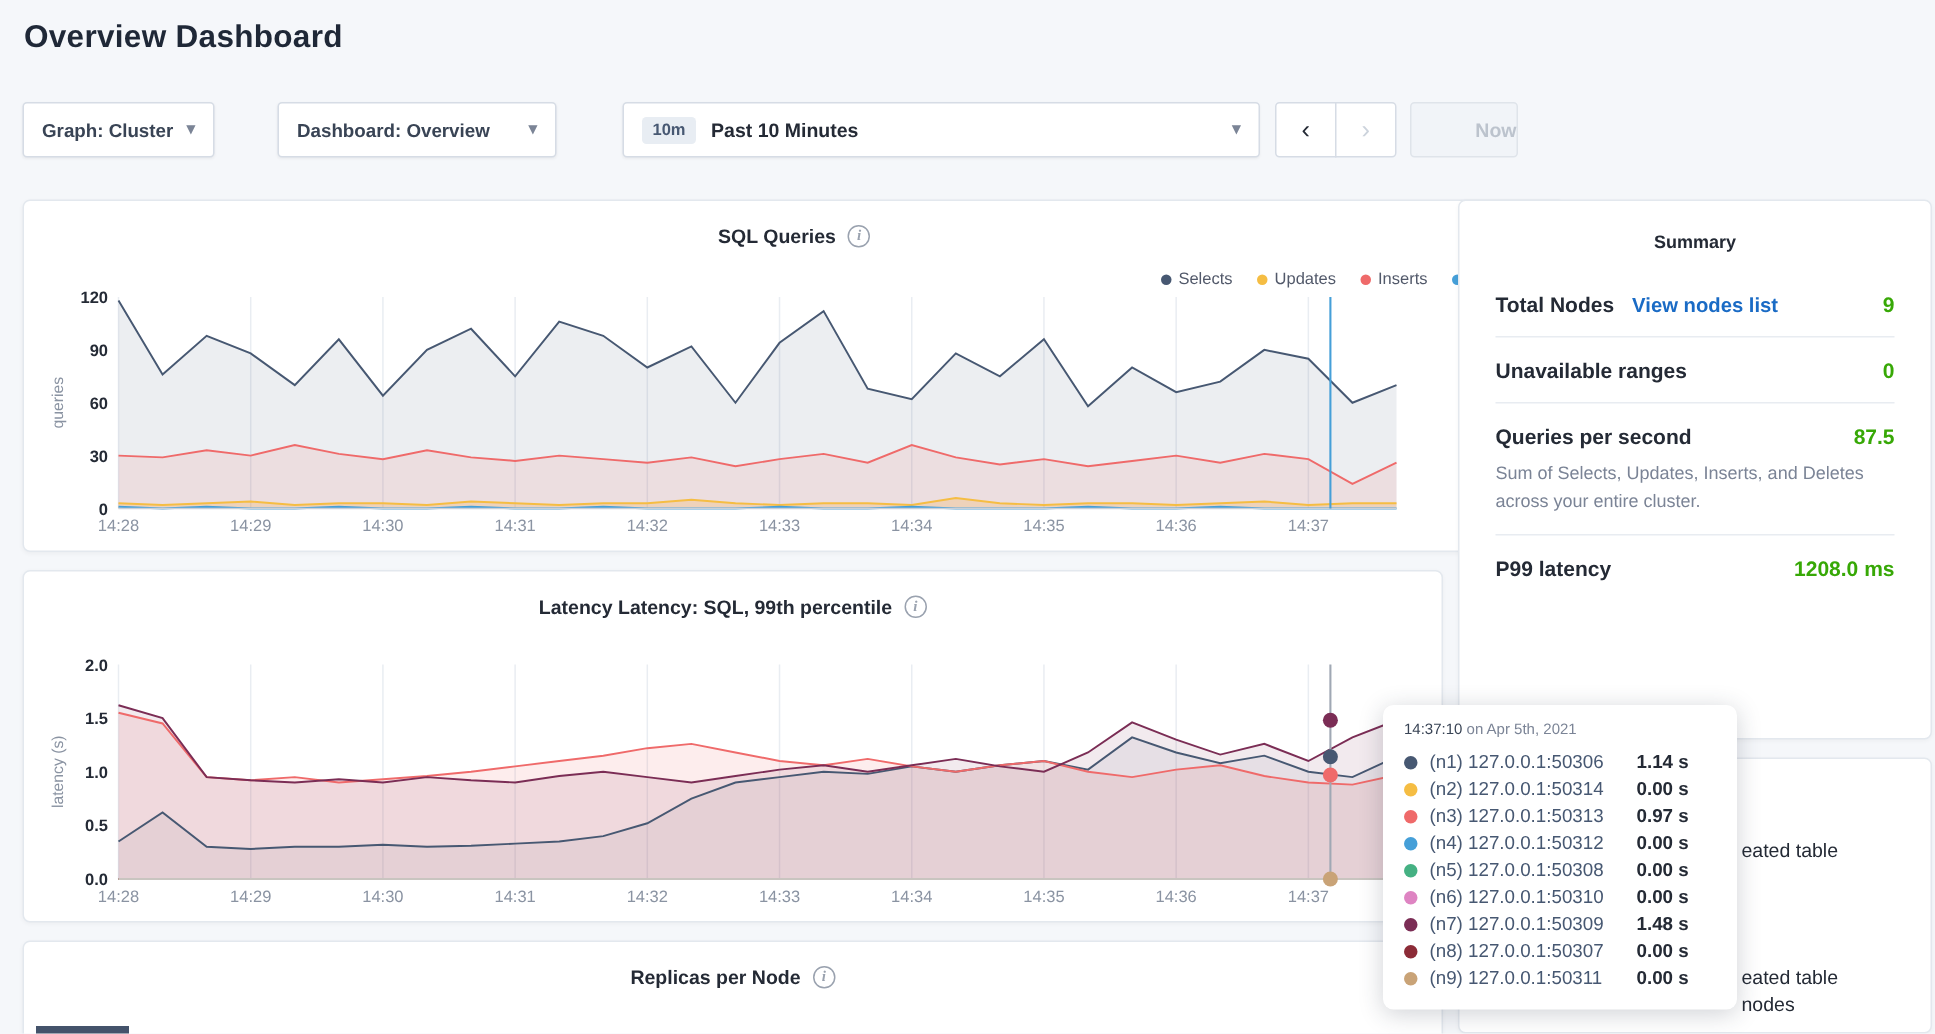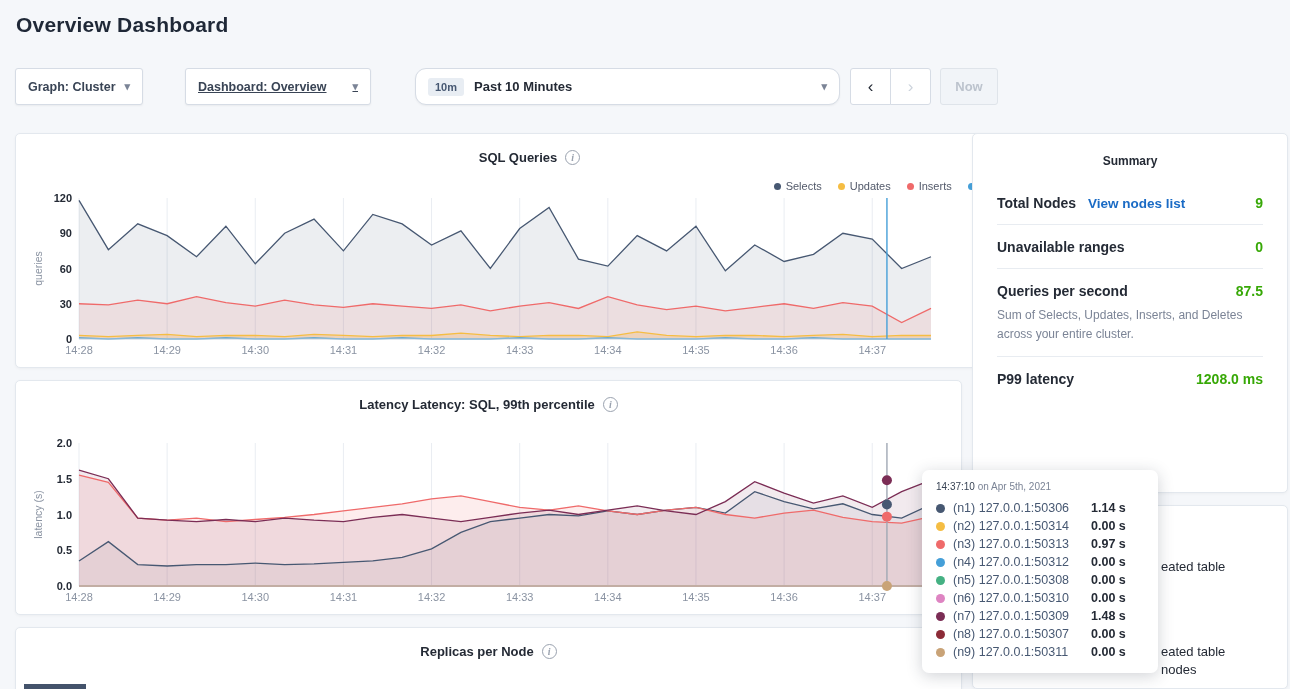--- a/index.html
+++ b/index.html
@@ -1,32 +1,32 @@
 <!DOCTYPE html>
 <html><head>
 <meta charset="utf-8">
 <style>
   *{box-sizing:border-box;margin:0;padding:0;}
   html,body{width:1290px;height:689px;}
   body{position:relative;overflow:hidden;background:#f5f7fa;font-family:"Liberation Sans",sans-serif;color:#242a35;}
   .page-title{position:absolute;left:16px;top:13px;font-size:21px;font-weight:700;color:#1f2837;letter-spacing:.2px;}
   .dropdown{position:absolute;top:68px;height:37px;background:#fff;border:1px solid #d6dce5;border-radius:3px;display:flex;align-items:center;padding:0 12px;gap:8px;font-size:12.5px;font-weight:700;color:#394455;box-shadow:0 1px 2px rgba(0,0,0,.05);cursor:pointer;}
   #graph-dd{left:15px;width:128px;}
-  #dash-dd{left:185px;width:186px;text-decoration:underline;}
-  #time-picker{left:415px;width:425px;gap:10px;border-radius:11px;}
+  #dash-dd{left:185px;width:186px;}
+  #time-picker{left:415px;width:425px;gap:10px;}
   .badge{background:#e8edf3;border-radius:3px;padding:3px 7px;font-size:11px;font-weight:700;color:#475872;}
   .time-label{font-size:13px;font-weight:700;color:#242a35;}
   .push{margin-left:auto;}
   .caret{color:#7b8496;font-size:11px;line-height:1;}
   .arrow-group{position:absolute;top:68px;left:850px;display:flex;}
   .arrow-btn{width:41px;height:37px;background:#fff;border:1px solid #d6dce5;display:flex;align-items:center;justify-content:center;font-size:17px;color:#242a35;cursor:pointer;padding:0;font-family:inherit;}
   .arrow-btn:first-child{border-radius:3px 0 0 3px;}
   .arrow-btn:last-child{border-radius:0 3px 3px 0;margin-left:-1px;}
   .arrow-btn.disabled{color:#ccd3dc;}
-  .now-btn{position:absolute;top:68px;left:940px;width:58px;height:37px;background:#f1f4f8;border:1px solid #dfe4ea;border-radius:3px;font-size:13px;font-weight:700;color:#bcc3cd;font-family:inherit;}
+  .now-btn{position:absolute;top:68px;left:940px;width:72px;height:37px;background:#f1f4f8;border:1px solid #dfe4ea;border-radius:3px;font-size:13px;font-weight:700;color:#bcc3cd;font-family:inherit;text-align:right;}
   .card{position:absolute;background:#fff;border:1px solid #e3e8ee;border-radius:5px;box-shadow:0 1px 3px rgba(0,0,0,.04);overflow:hidden;}
   #card-sql{left:15px;top:133px;width:1029px;height:235px;}
   #card-latency{left:15px;top:380px;width:947px;height:235px;}
   #card-replicas{left:15px;top:627px;width:947px;height:130px;}
   #card-summary{left:972px;top:133px;width:316px;height:360px;}
   #card-events{left:972px;top:505px;width:316px;height:184px;}
   .chart-title{position:absolute;top:16px;left:0;right:0;display:flex;justify-content:center;align-items:center;gap:8px;font-size:13px;font-weight:700;color:#242a35;}
   .info{width:15px;height:15px;border:1px solid #9aa2af;border-radius:50%;color:#9aa2af;font-size:10px;display:inline-flex;align-items:center;justify-content:center;flex:none;cursor:pointer;}
   .info::before{content:"i";font-family:"Liberation Serif",serif;font-style:italic;}
   .legend{position:absolute;top:46px;right:26px;display:flex;gap:16px;align-items:center;font-size:11px;color:#52596a;}

